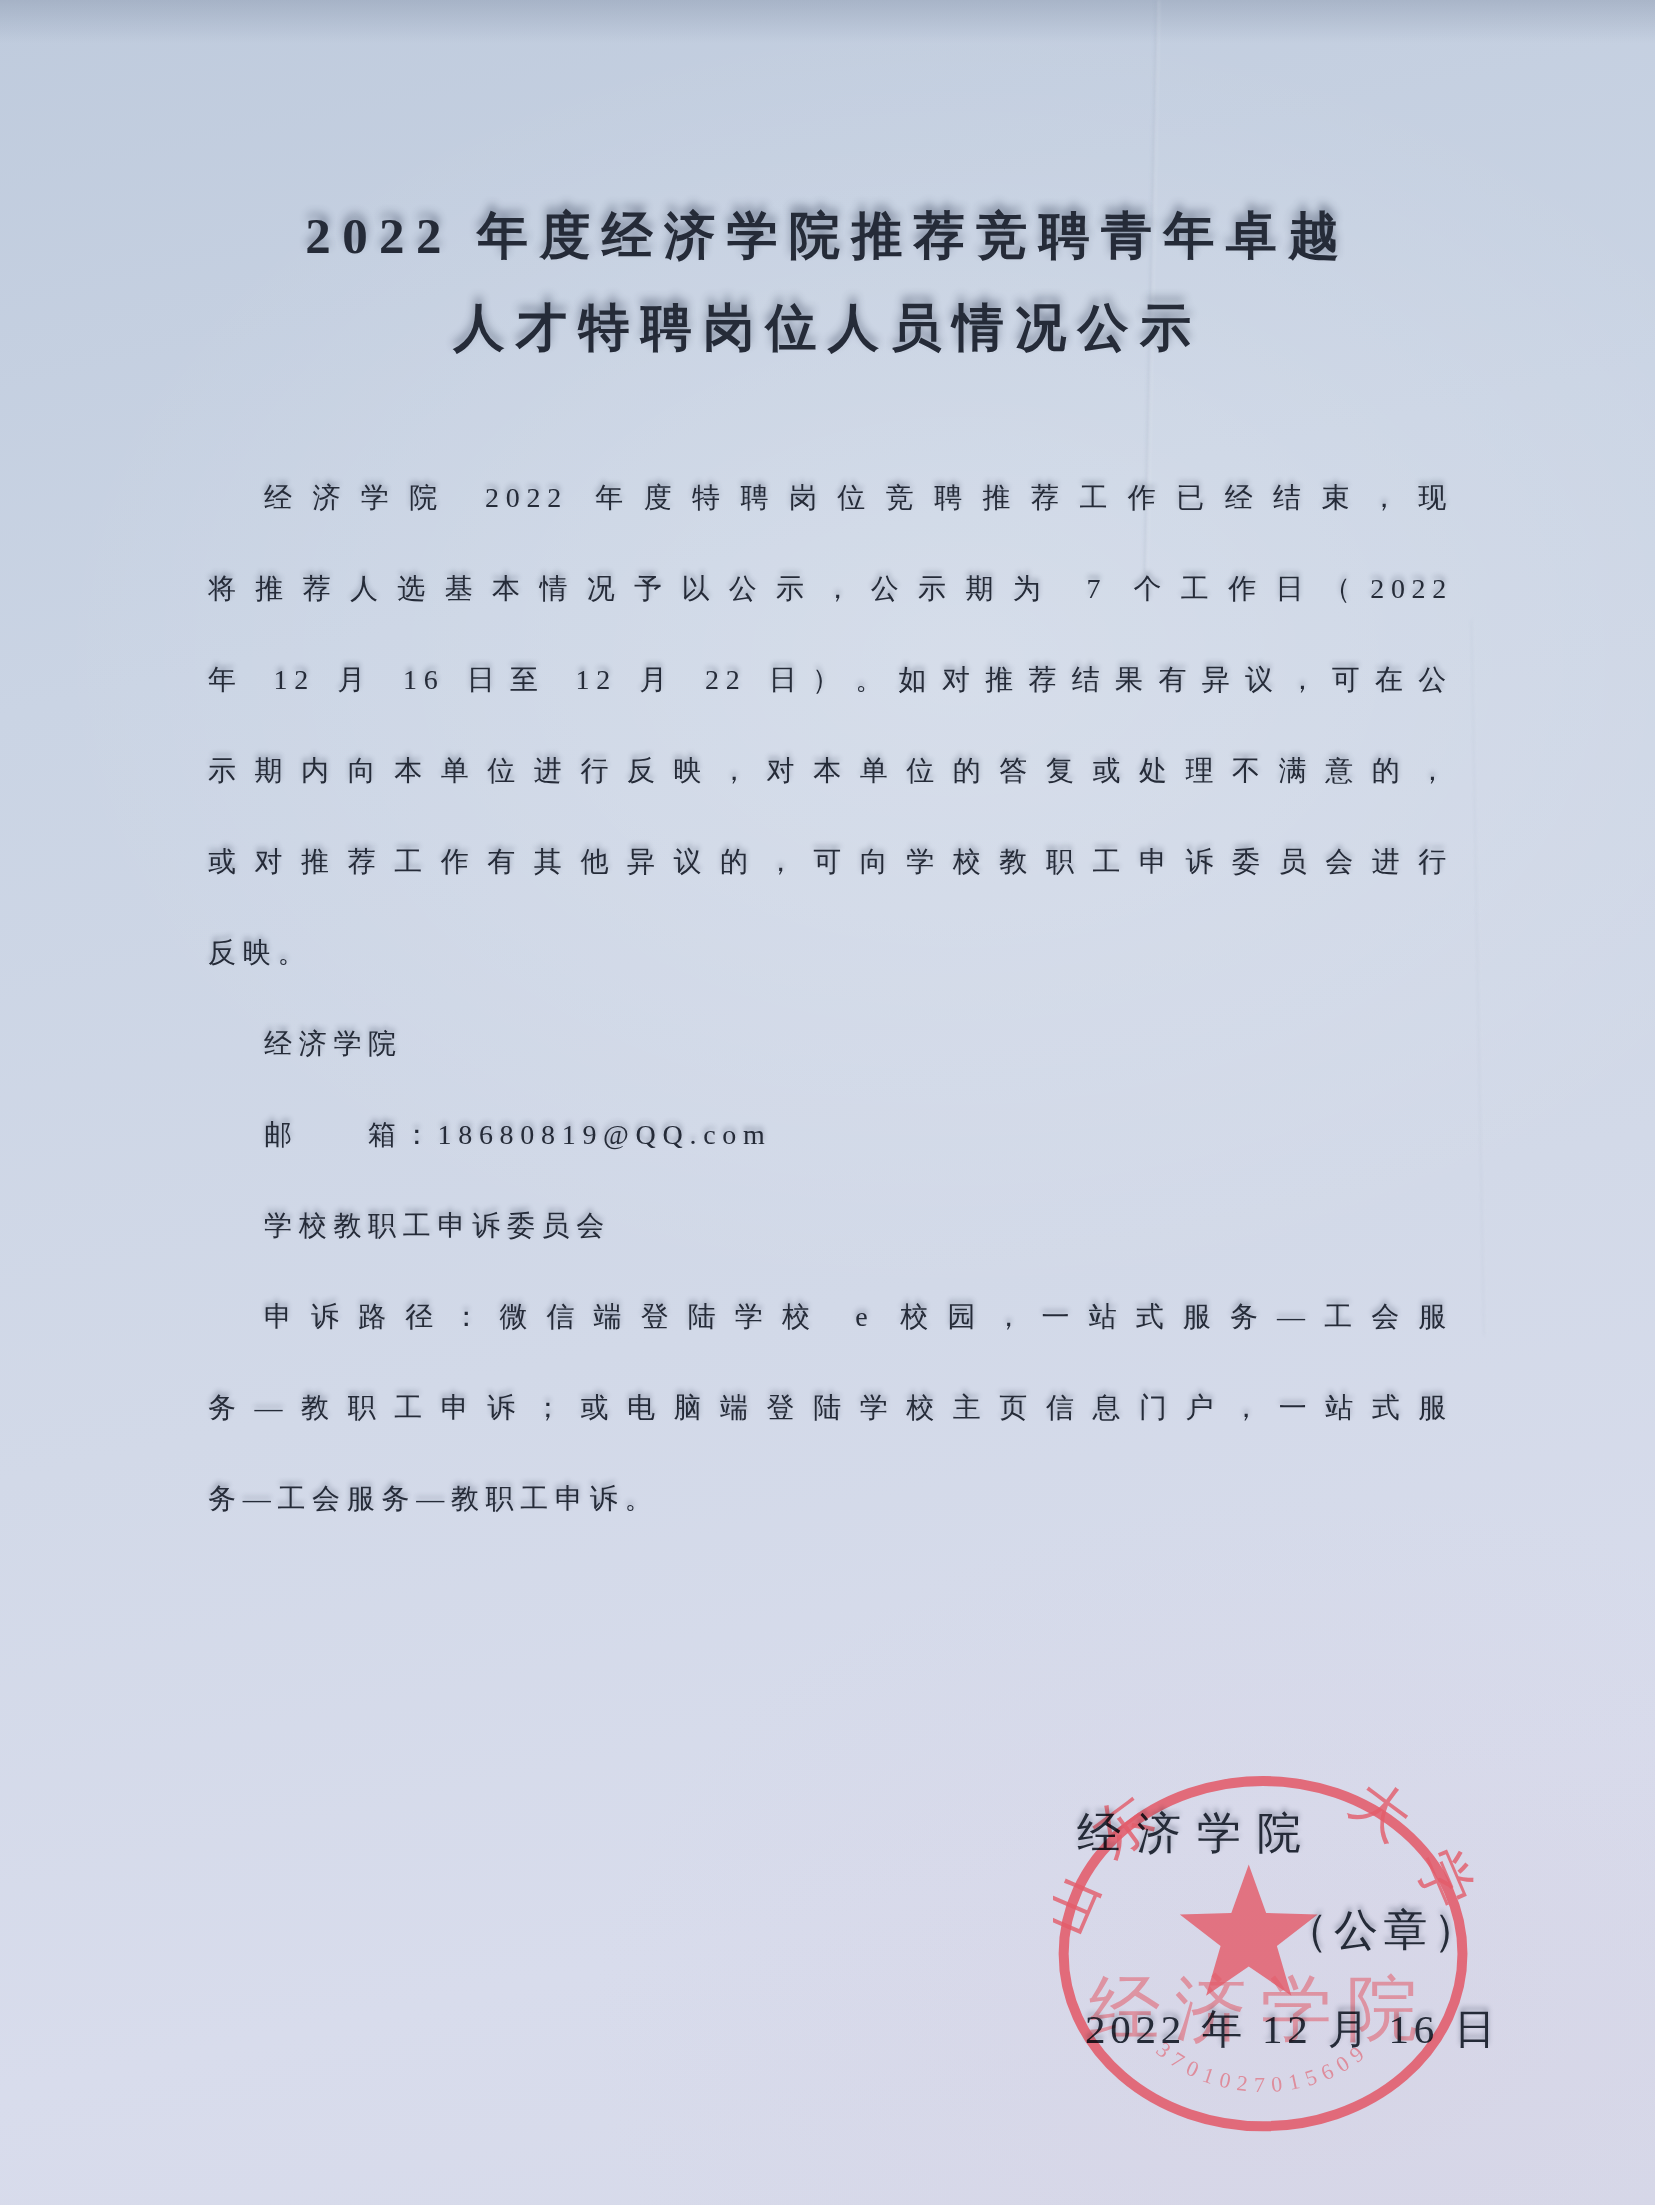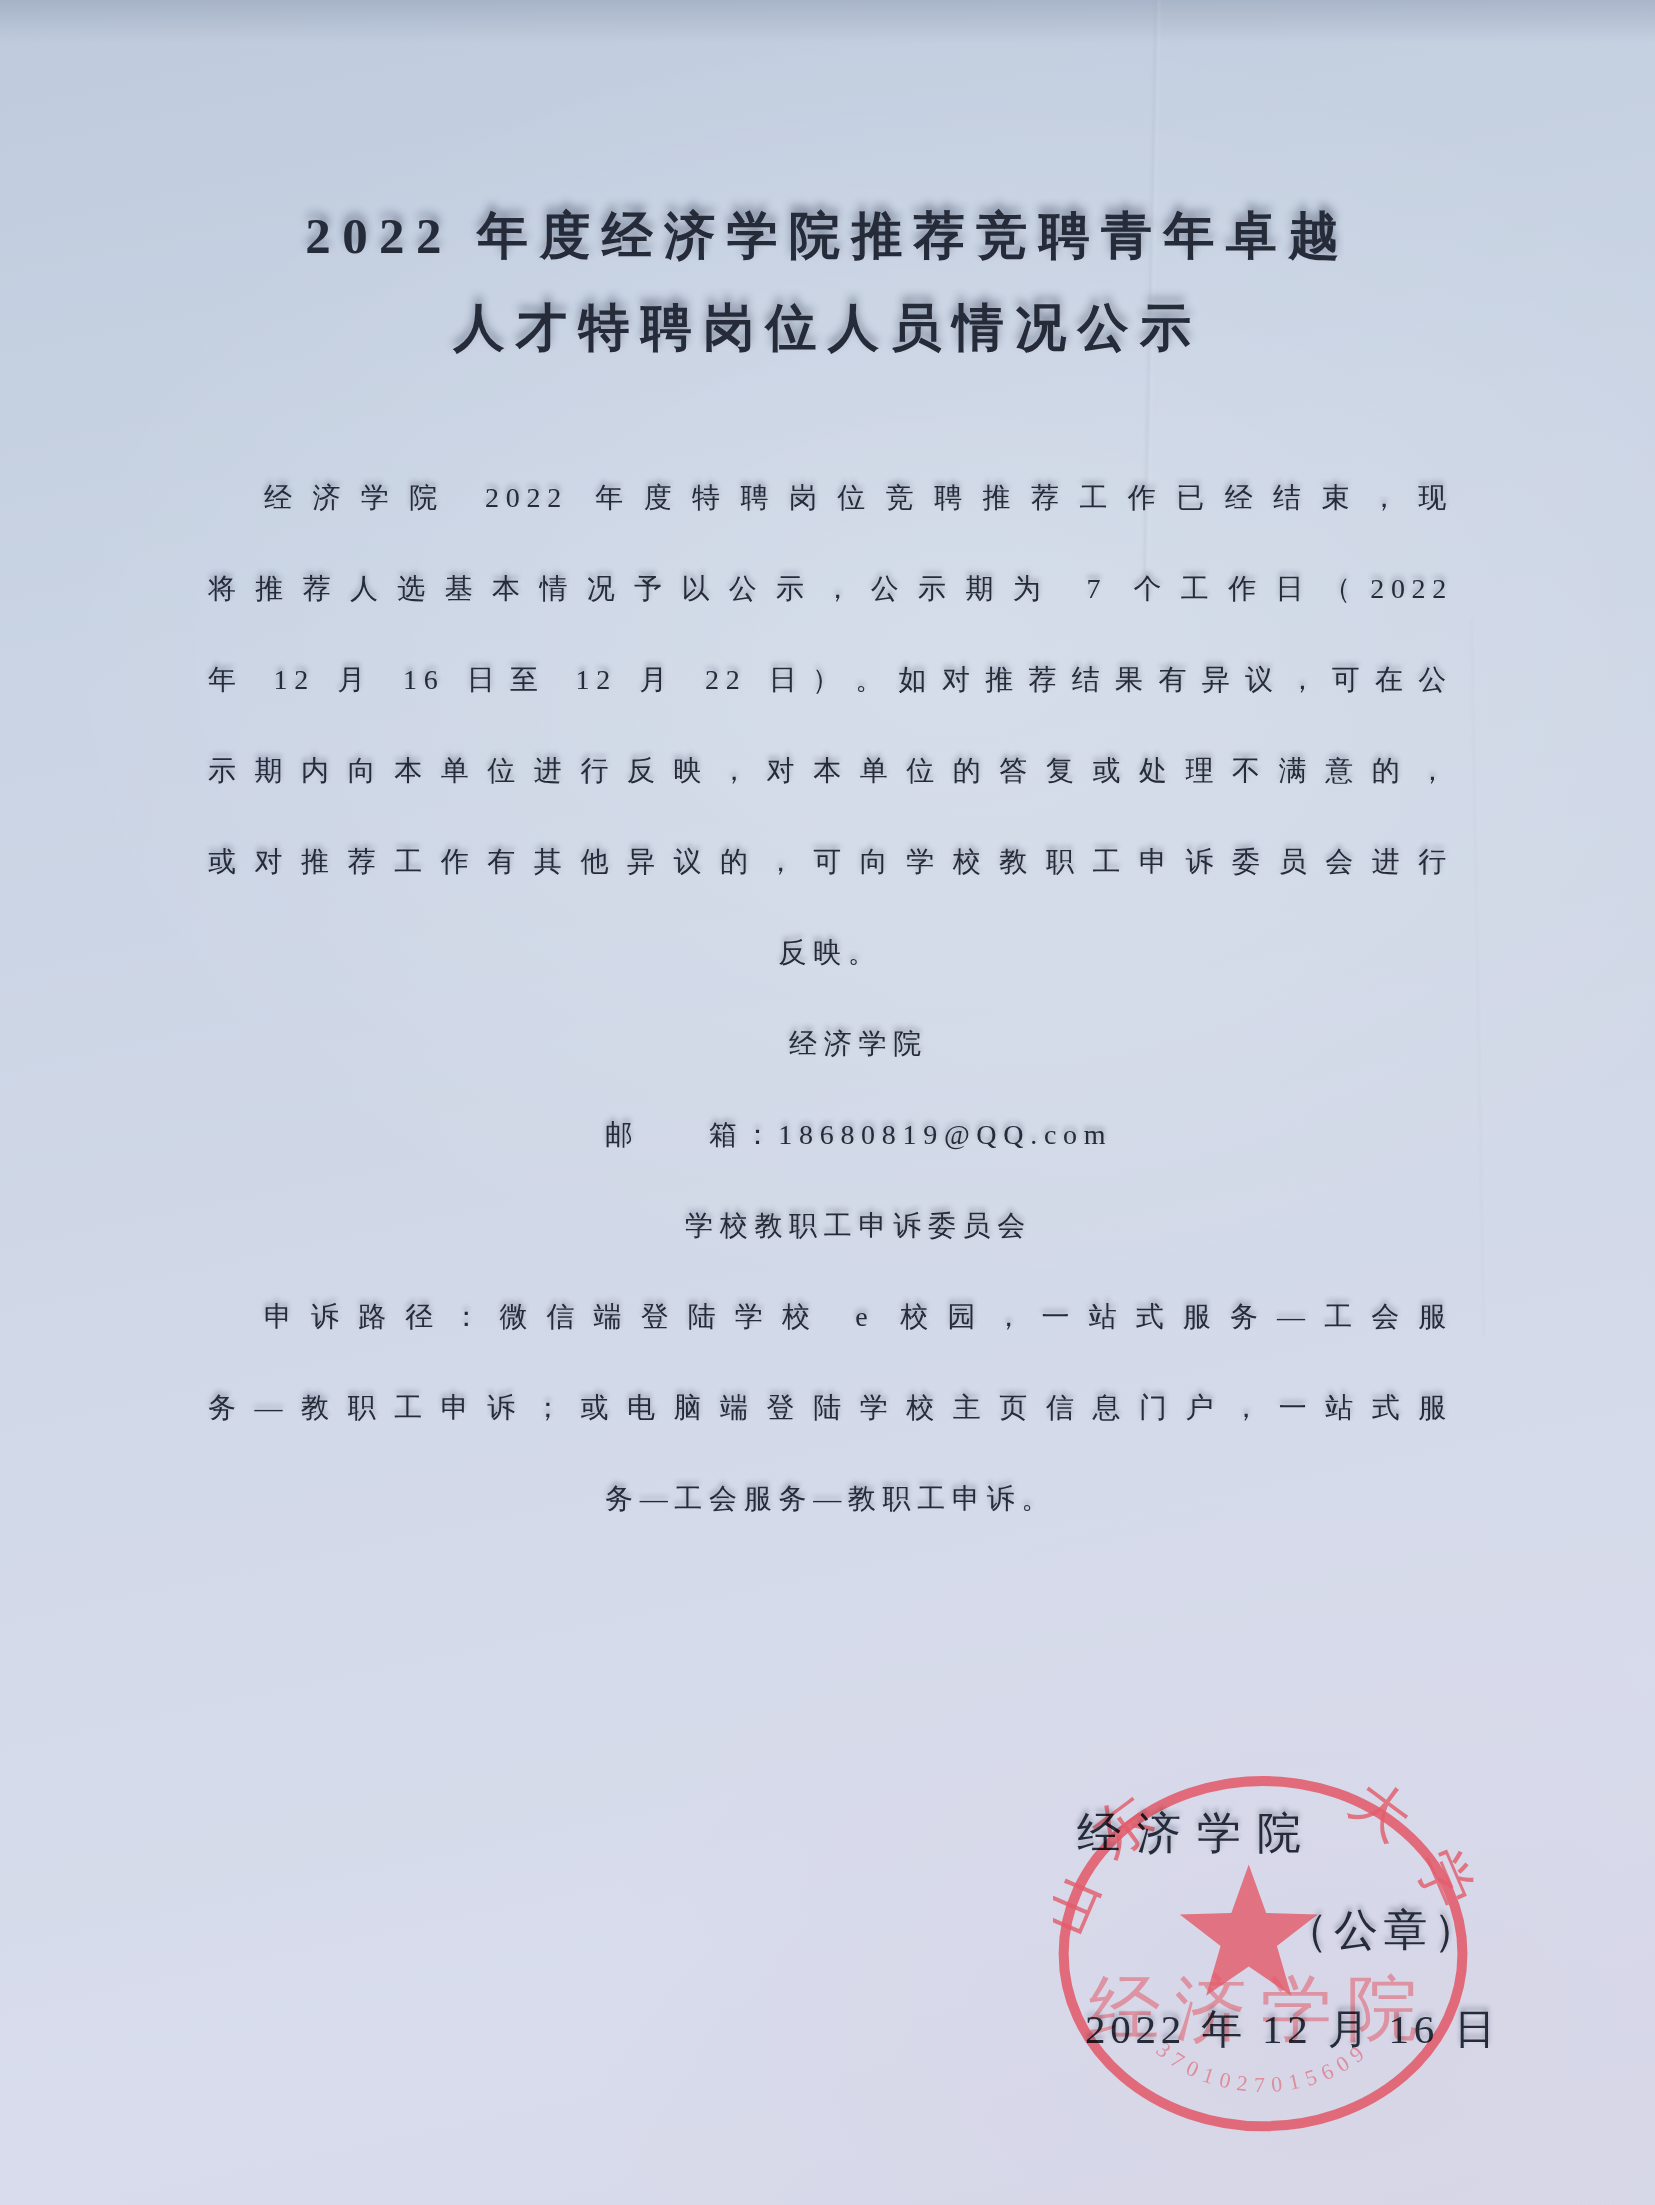--- a/index.html
+++ b/index.html
@@ -23,21 +23,21 @@
     position:absolute;left:208px;top:190px;width:1240px;
     font-size:51px;font-weight:bold;letter-spacing:11.4px;line-height:92px;
     text-align:center;
     text-shadow:0 -6.7px 8.6px rgba(40,50,75,.45);
   }
   .body-text{
     position:absolute;left:208px;top:452px;width:1245px;
     font-size:28px;line-height:91px;letter-spacing:6.7px;
     text-shadow:0 -4.3px 5.7px rgba(42,52,76,.38);
   }
-  .line{white-space:pre-wrap;text-align:center;}
+  .line{white-space:pre-wrap;}
   .line.indent{text-indent:2em;}
   .line.justify{text-align:justify;text-align-last:justify;}
   .sig{position:absolute;color:#252b38;text-shadow:0 -3.8px 5.2px rgba(42,52,76,.38);}
   .sig.org{left:911px;top:1804px;width:572px;text-align:center;font-size:44px;letter-spacing:16px;}
   .sig.note{left:911px;top:1901px;width:572px;text-align:right;font-size:44px;letter-spacing:5.7px;}
   .sig.date{left:909px;top:2002px;width:591px;text-align:right;font-size:41px;letter-spacing:4.8px;}
   .seal{
     position:absolute;left:1053px;top:1770px;width:422px;height:374px;
     mix-blend-mode:multiply;opacity:.92;filter:blur(0.7px);
   }

